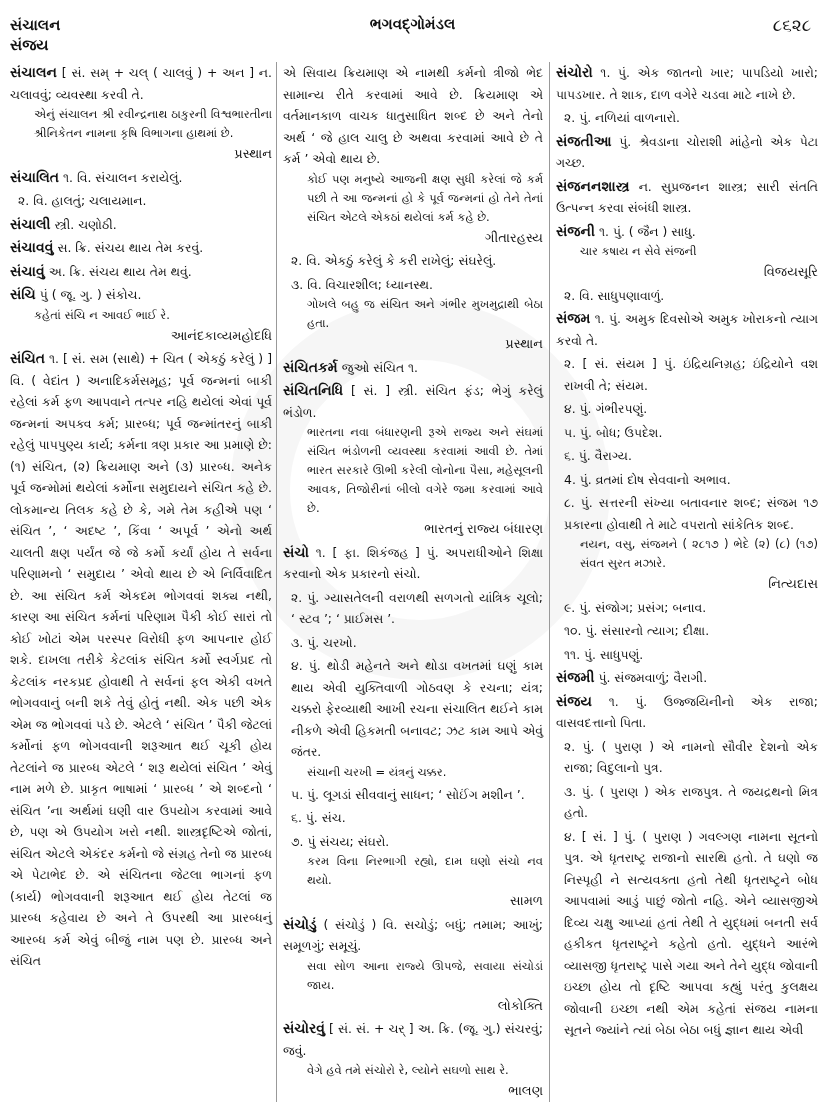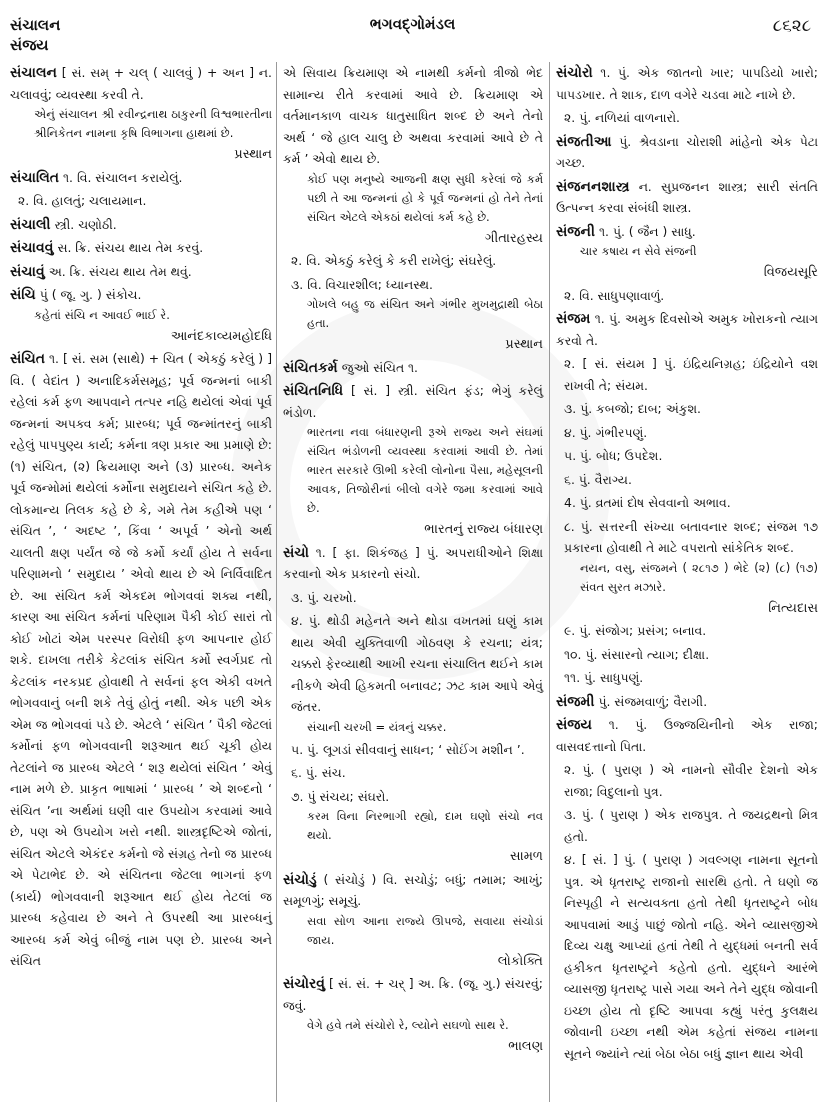--- a/index.html
+++ b/index.html
@@ -86,20 +86,23 @@
     </div>
     <div class="entry">
       <div><span class="hw">સંચિતનિધિ</span> <span>[ સં. ] સ્ત્રી. સંચિત ફંડ; ભેગું કરેલું ભંડોળ.</span> </div>
       <div class="quote">ભારતના નવા બંધારણની રૂએ રાજ્ય અને સંઘમાં સંચિત ભંડોળની વ્યવસ્થા કરવામાં આવી છે. તેમાં ભારત સરકારે ઊભી કરેલી લોનોના પૈસા, મહેસૂલની આવક, તિજોરીનાં બીલો વગેરે જમા કરવામાં આવે છે.</div>
       <div class="src">ભારતનું રાજ્ય બંધારણ</div>
     </div>
     <div class="entry">
       <div><span class="hw">સંચો</span> <span>૧. [ ફા. શિકંજહ ] પું. અપરાધીઓને શિક્ષા કરવાનો એક પ્રકારનો સંચો.</span> </div>
     </div>
     <div class="entry">
+      <div class="sense"><span>૨. પું. ગ્યાસતેલની વરાળથી સળગતો યાંત્રિક ચૂલો; ‘ સ્ટવ ’; ‘ પ્રાઈમસ ’.</span> </div>
+    </div>
+    <div class="entry">
       <div class="sense"><span>૩. પું. ચરખો.</span> </div>
     </div>
     <div class="entry">
       <div class="sense"><span>૪. પું. થોડી મહેનતે અને થોડા વખતમાં ઘણું કામ થાય એવી યુક્તિવાળી ગોઠવણ કે રચના; યંત્ર; ચક્કરો ફેરવ્યાથી આખી રચના સંચાલિત થઈને કામ નીકળે એવી હિકમતી બનાવટ; ઝટ કામ આપે એવું જંતર.</span> </div>
       <div class="quote">સંચાની ચરખી = યંત્રનું ચક્કર.</div>
     </div>
     <div class="entry">
       <div class="sense"><span>૫. પું. લૂગડાં સીવવાનું સાધન; ‘ સોઈંગ મશીન ’.</span> </div>
     </div>
     <div class="entry">
@@ -143,23 +146,20 @@
     <div class="entry">
       <div class="sense"><span>૨. વિ. સાધુપણાવાળું.</span> </div>
     </div>
     <div class="entry">
       <div><span class="hw">સંજમ</span> <span>૧. પું. અમુક દિવસોએ અમુક ખોરાકનો ત્યાગ કરવો તે.</span> </div>
     </div>
     <div class="entry">
       <div class="sense"><span>૨. [ સં. સંયમ ] પું. ઇંદ્રિયનિગ્રહ; ઇંદ્રિયોને વશ રાખવી તે; સંયમ.</span> </div>
     </div>
     <div class="entry">
-      <div class="sense"><span>૩. પું. કબજો; દાબ; અંકુશ.</span> </div>
-    </div>
-    <div class="entry">
       <div class="sense"><span>૪. પું. ગંભીરપણું.</span> </div>
     </div>
     <div class="entry">
       <div class="sense"><span>૫. પું. બોધ; ઉપદેશ.</span> </div>
     </div>
     <div class="entry">
       <div class="sense"><span>૬. પું. વૈરાગ્ય.</span> </div>
     </div>
     <div class="entry">
       <div class="sense"><span>4. પું. વ્રતમાં દોષ સેવવાનો અભાવ.</span> </div>

